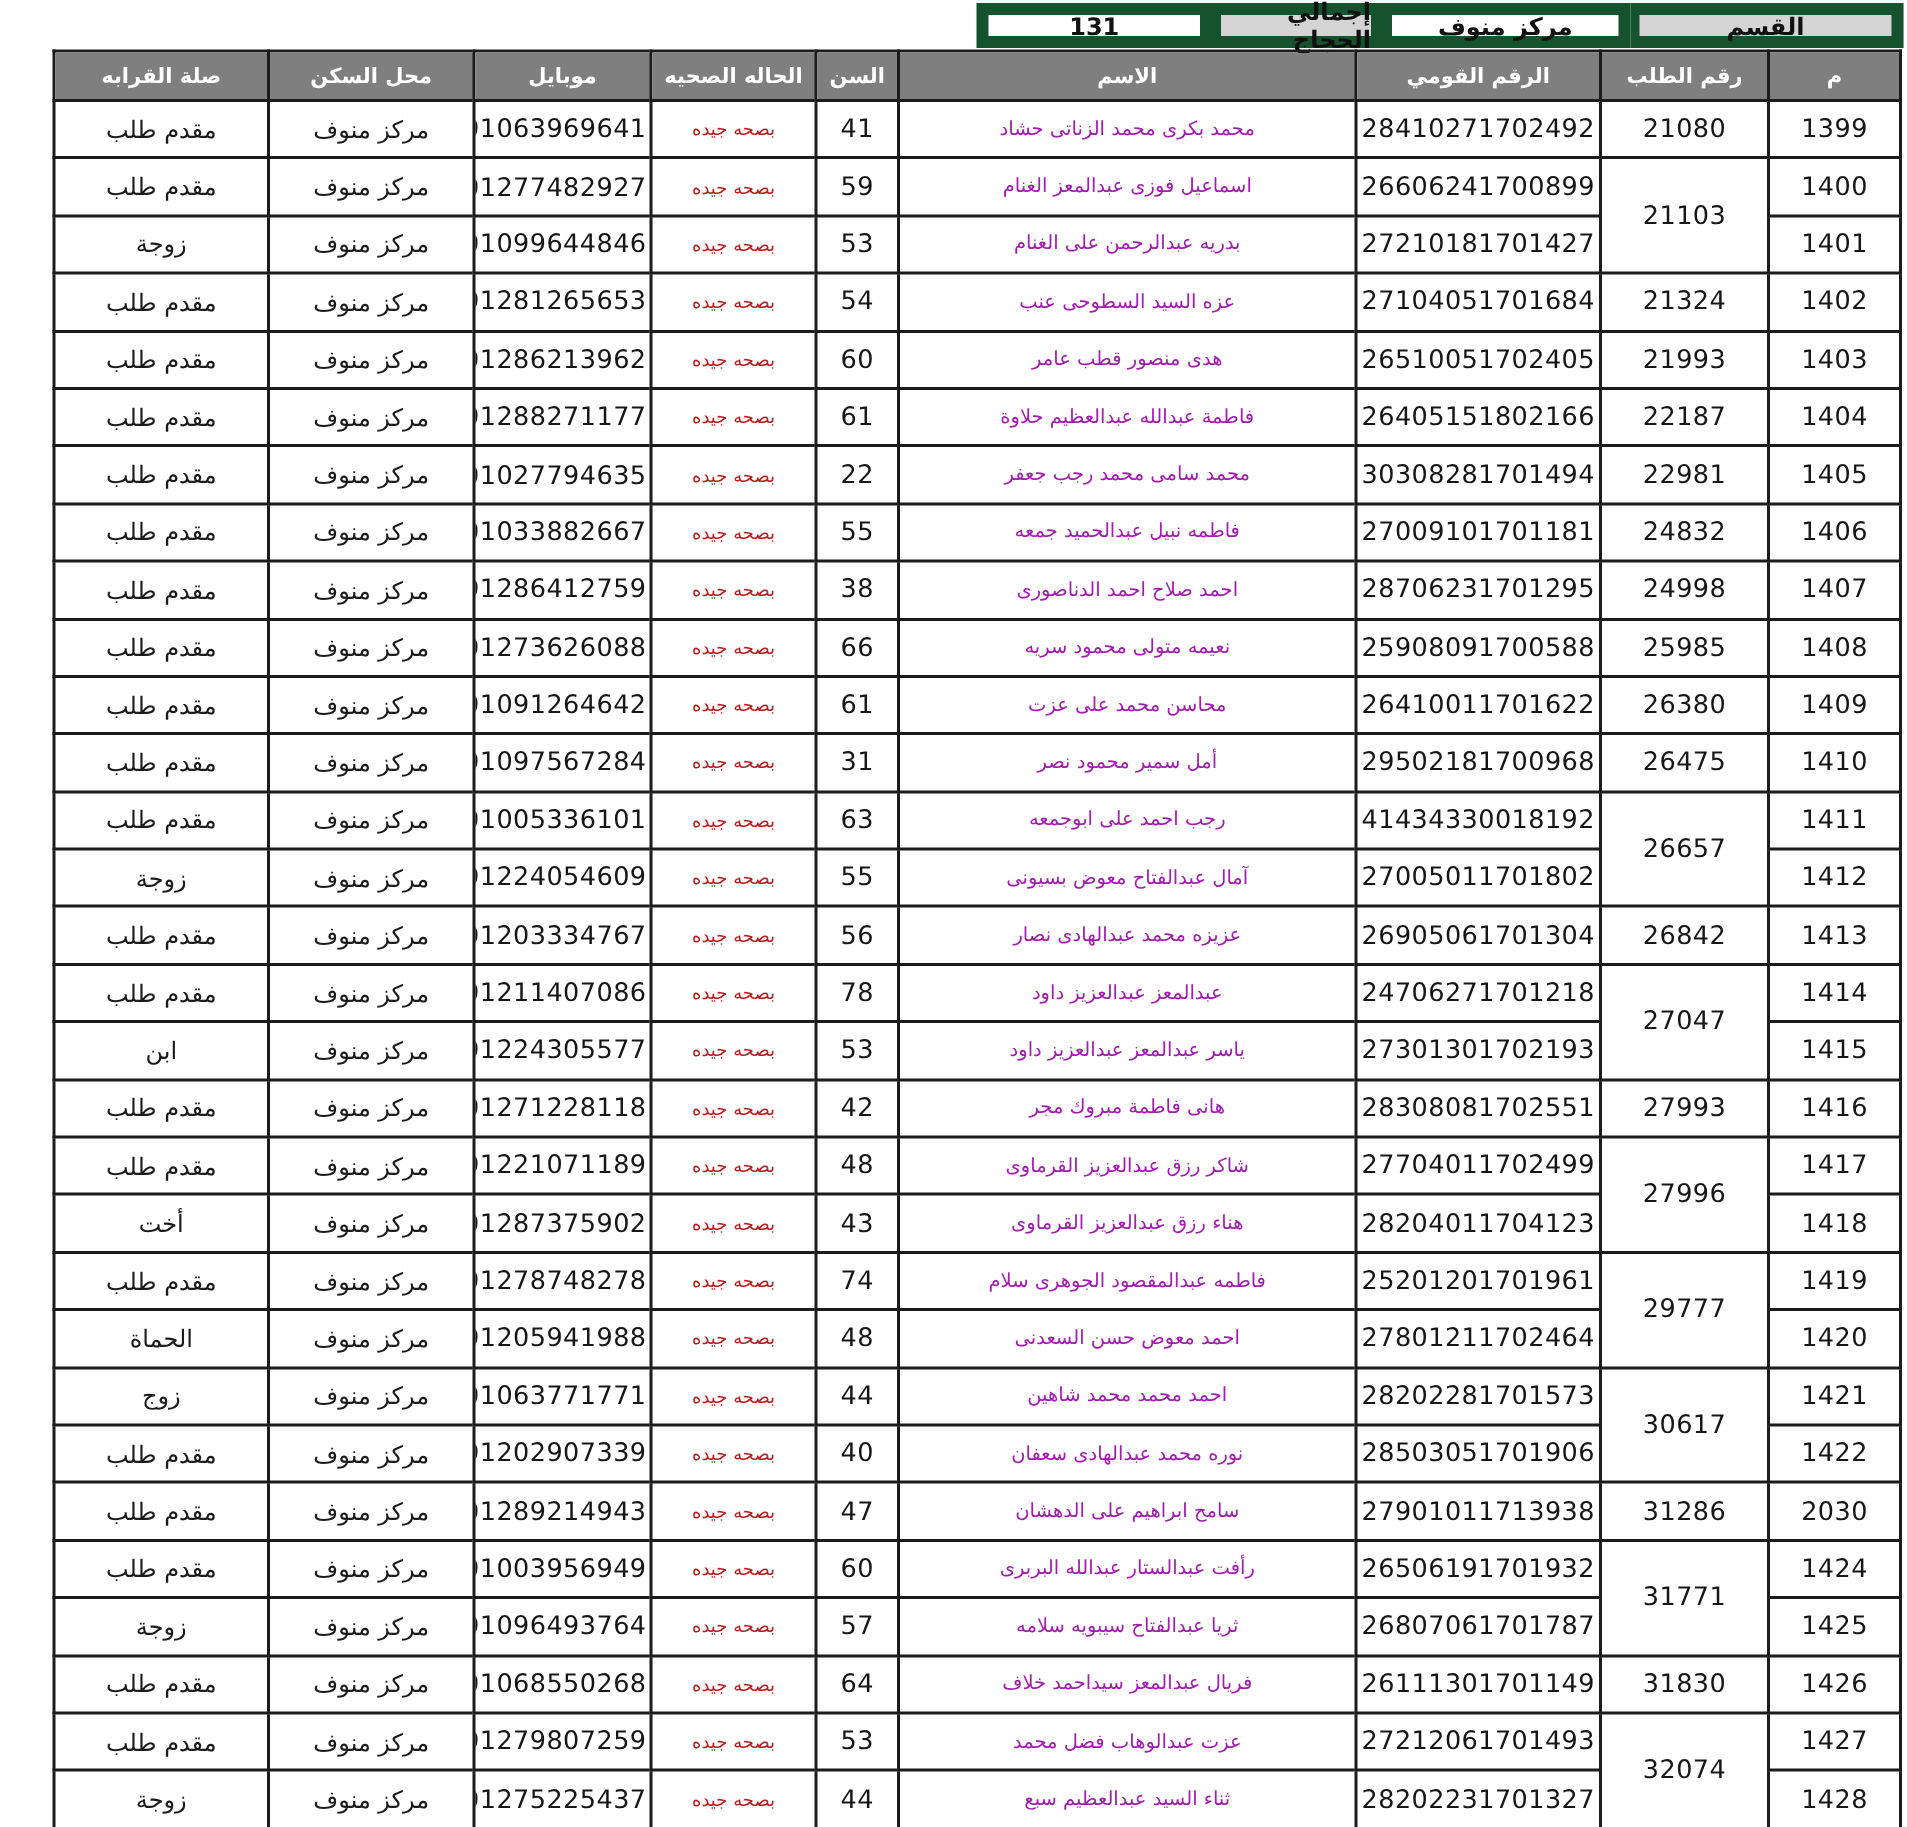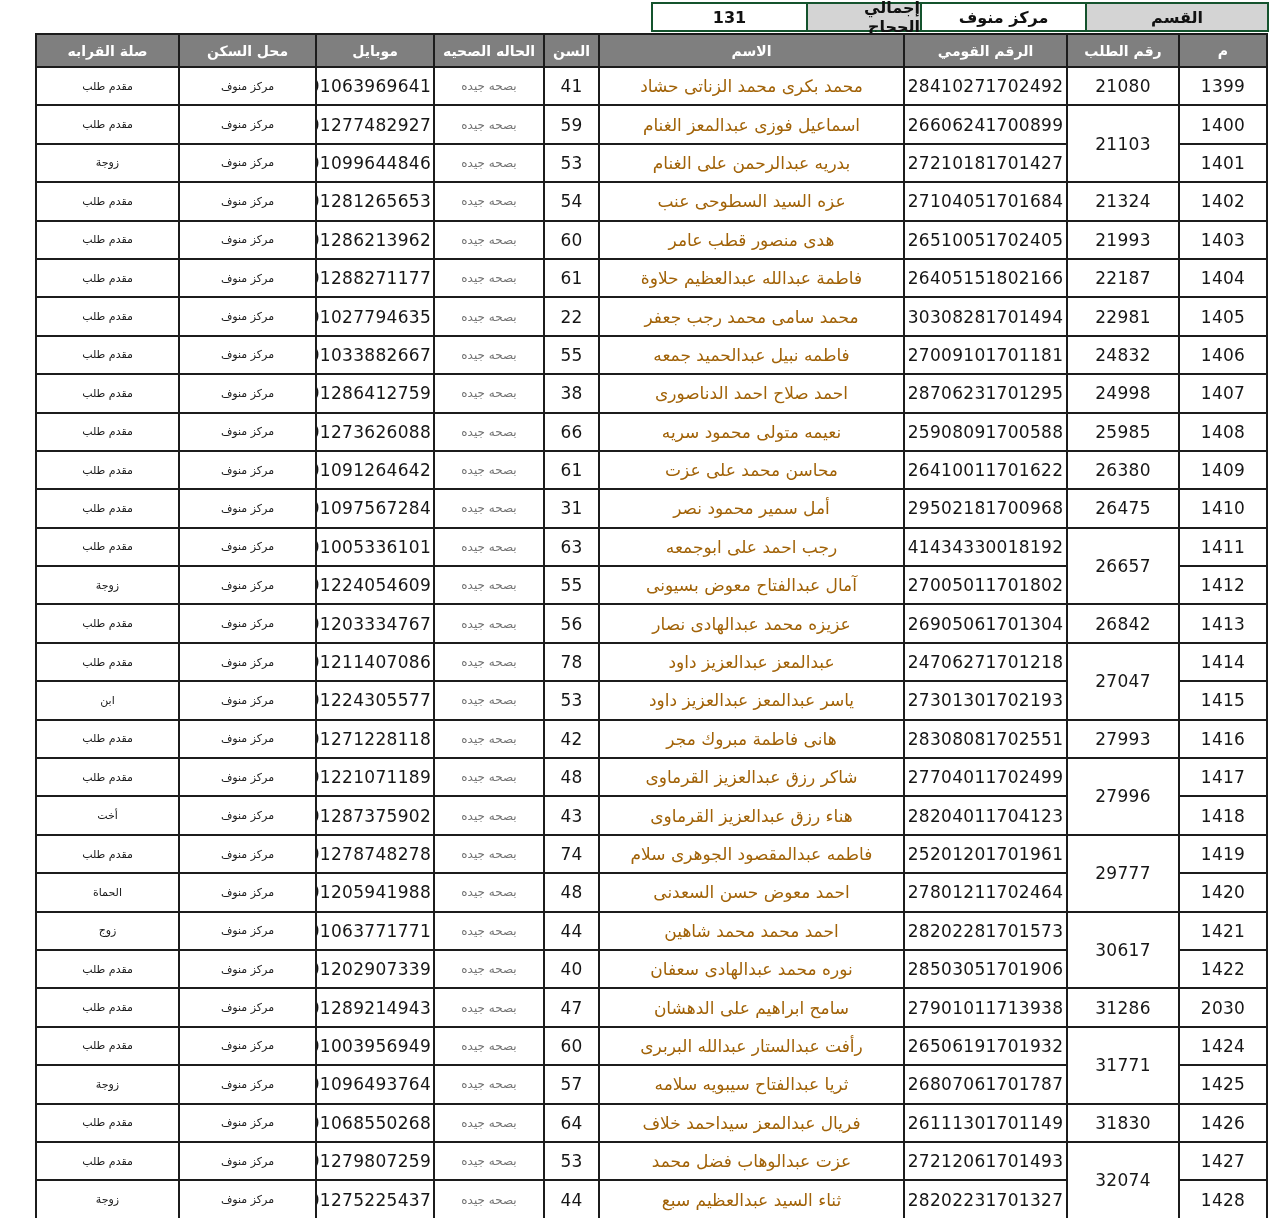--- a/index.html
+++ b/index.html
@@ -11,21 +11,21 @@
     position: relative;
   }
   .top-bar {
     position: absolute;
     top: 2px; left: 613px; right: 2px;
     height: 30px;
     direction: rtl;
     display: flex;
   }
   .top-cell {
-    border: 2px solid #14532d;
+    border: 8px solid #14532d;
     display: flex; align-items: center; justify-content: center;
     font-weight: bold; font-size: 16px; color: #111;
     height: 30px;
   }
   .top-cell + .top-cell { margin-right: -2px; }
   .top-cell.gray { background: #d4d4d4; }
   .top-cell.white { background: #ffffff; }
   .w-dept { width: 184px; }
   .w-deptval { width: 167px; }
   .w-total { width: 116px; }
@@ -49,23 +49,23 @@
   }
   table.main thead tr { height: 33px; }
   table.main tbody tr { height: 38.4px; }
   table.main th {
     background: #7f7f7f;
     color: #ffffff;
     font-weight: bold;
     font-size: 14px;
   }
   td.num   { font-size: 17px; color: #161616; letter-spacing: 0.3px; }
-  td.name  { font-size: 17px; color: #a16207; }
-  td.small { font-size: 12px;  color: #737373; border-radius: 19px; }
-  td.mid   { font-size: 11px; color: #1a1a1a; }
+  td.name  { font-size: 13px; color: #a21caf; }
+  td.small { font-size: 12px;  color: #b91c1c; border-radius: 19px; }
+  td.mid   { font-size: 16px; color: #1a1a1a; }
 
   
   col.c-serial   { width: 88px; }
   col.c-request  { width: 112px; }
   col.c-natid    { width: 163px; }
   col.c-name     { width: 305px; }
   col.c-age      { width: 55px; }
   col.c-health   { width: 110px; }
   col.c-mobile   { width: 118px; }
   col.c-resid    { width: 137px; }

